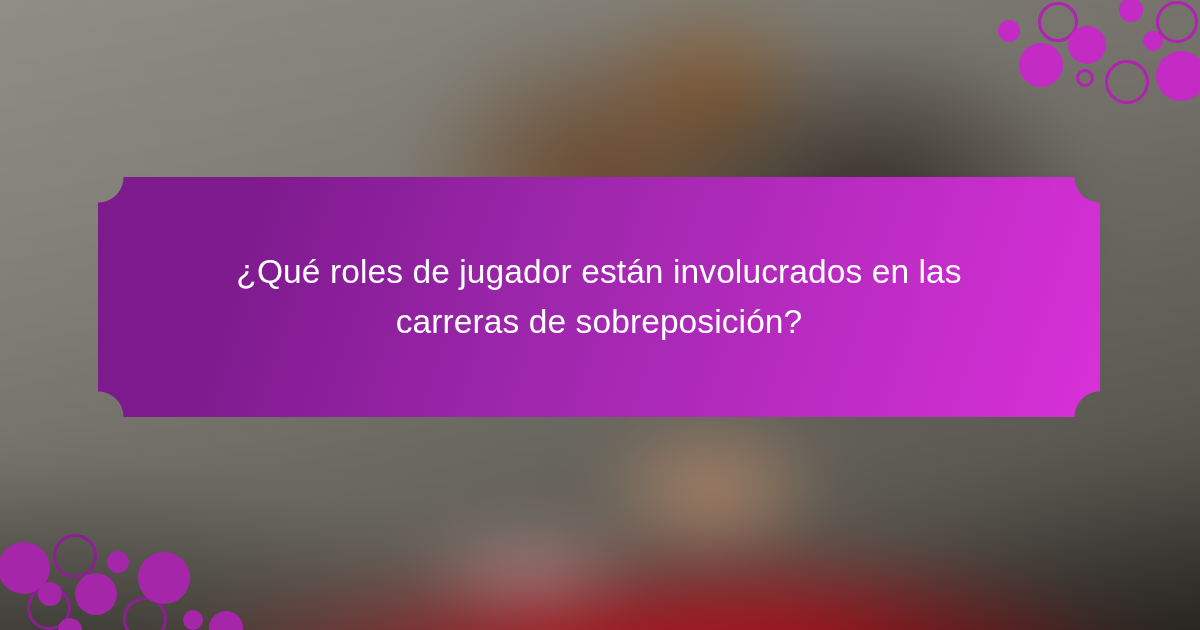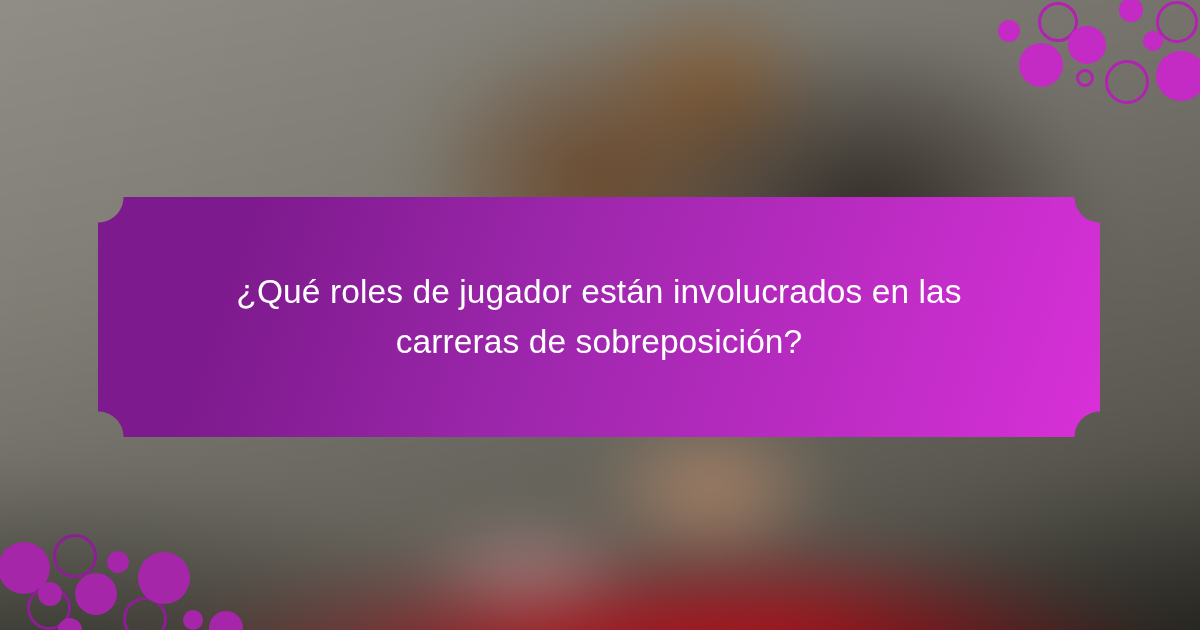--- a/index.html
+++ b/index.html
@@ -127,20 +127,20 @@
       <div class="dot fill" style="left: 38px; top: 70px; width: 24px; height: 24px;"></div>
       <div class="dot fill" style="left: 75px; top: 61px; width: 42px; height: 42px;"></div>
       <div class="dot fill" style="left: 58px; top: 106px; width: 24px; height: 24px;"></div>
       <div class="dot fill" style="left: 107px; top: 39px; width: 22px; height: 22px;"></div>
       <div class="dot ring" style="left: 123px; top: 85px; width: 44px; height: 44px;"></div>
       <div class="dot fill" style="left: 138px; top: 40px; width: 52px; height: 52px;"></div>
       <div class="dot fill" style="left: 183px; top: 98px; width: 20px; height: 20px;"></div>
       <div class="dot fill" style="left: 209px; top: 99px; width: 34px; height: 34px;"></div>
     </div>
 
-  <div class="ticket-wrap" style="left: 98px; top: 197px; width: 1002px; height: 240px;">
+  <div class="ticket-wrap" style="left: 98px; top: 177px; width: 1002px; height: 240px;">
     <div class="ticket" style="background: linear-gradient(108deg, rgb(125, 26, 141) 0%, rgb(125, 26, 141) 14%, rgb(158, 39, 173) 46%, rgb(216, 48, 216) 100%);"></div>
     <div class="ticket-text">
       <div class="headline" style="color: rgb(255, 255, 255);">¿Qué roles de jugador están involucrados en las carreras de sobreposición?</div>
     </div>
   </div>
 
 </div>
 
 </body></html>

